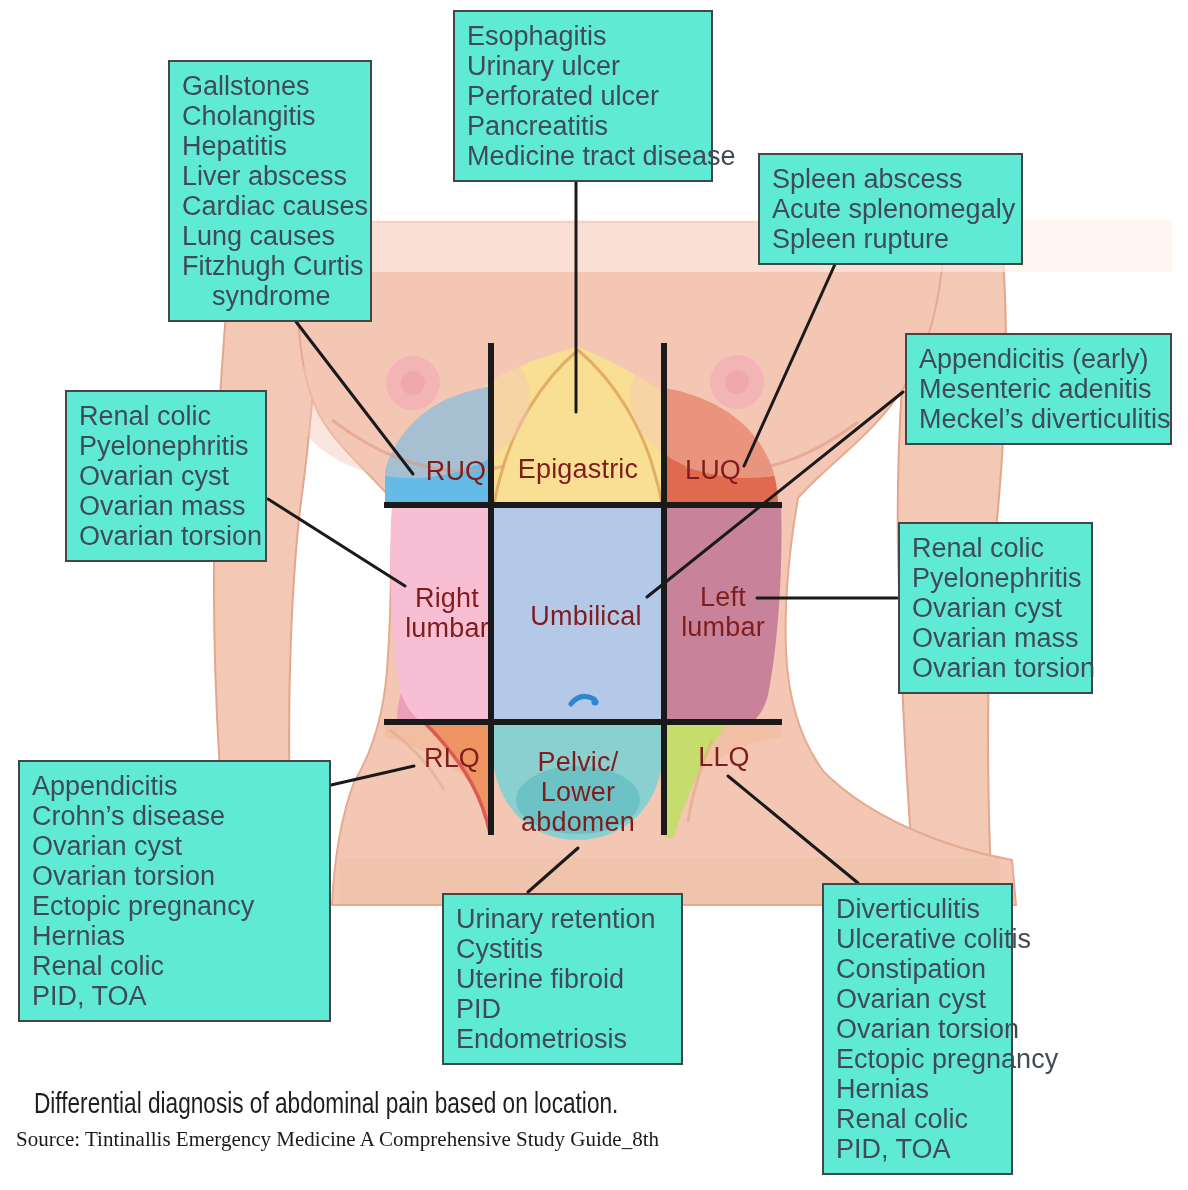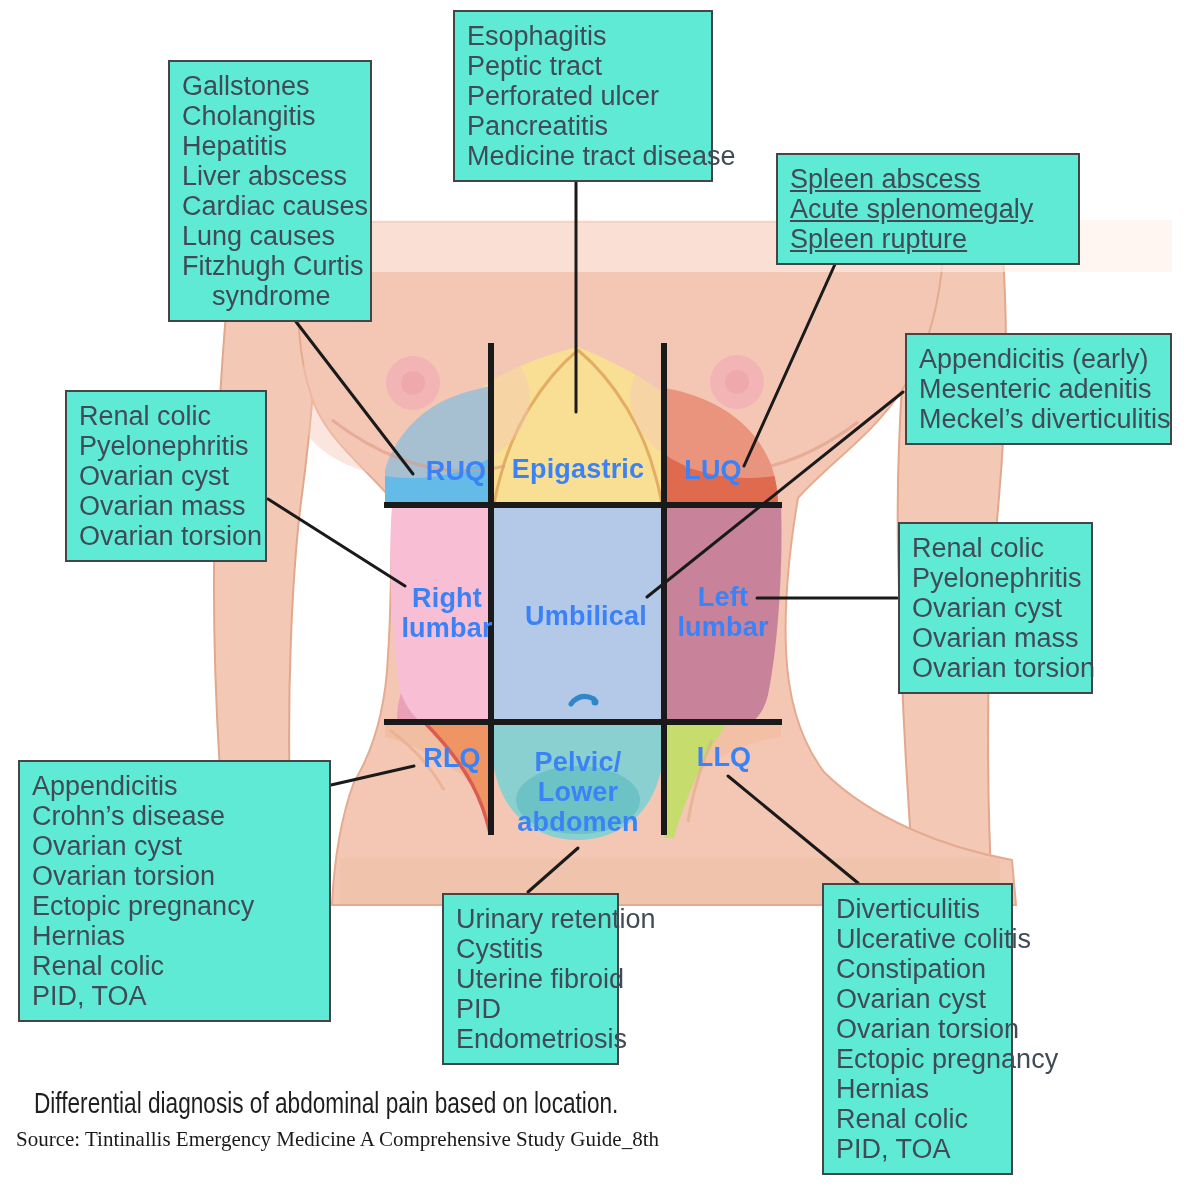--- a/index.html
+++ b/index.html
@@ -9,21 +9,21 @@
   }
   .body-svg{position:absolute;left:0;top:0;}
   .dx-box{
     position:absolute;background:#5eead4;border:2px solid #454545;
     padding:9px 12px;box-sizing:border-box;
     color:#414b57;font-size:27px;line-height:30px;
   }
   .box-line{white-space:pre;}
   .region-label{
     position:absolute;transform:translate(-50%,-50%);
-    font-weight:bold;font-size:27px;line-height:30px;color:#3b82f6;
+    font-weight:normal;font-size:27px;line-height:30px;color:#7f1d1d;
     white-space:pre-line;text-align:center;letter-spacing:0.2px;
   }
   .caption{
     position:absolute;left:34px;top:1087px;
     font-size:29px;color:#1e1e1e;transform:scaleX(0.78);transform-origin:left top;
     white-space:nowrap;
   }
   .source{
     position:absolute;left:16px;top:1127px;
     font-family:"Liberation Serif", serif;font-size:21px;color:#1a1a1a;white-space:nowrap;
@@ -148,26 +148,26 @@
       <div class="box-line">Cholangitis</div>
       <div class="box-line">Hepatitis</div>
       <div class="box-line">Liver abscess</div>
       <div class="box-line">Cardiac causes</div>
       <div class="box-line">Lung causes</div>
       <div class="box-line">Fitzhugh Curtis</div>
       <div class="box-line">    syndrome</div>
     </div>
   <div class="dx-box" style="left:453px;top:10px;width:260px;">
       <div class="box-line">Esophagitis</div>
-      <div class="box-line">Peptic tract</div>
+      <div class="box-line">Urinary ulcer</div>
       <div class="box-line">Perforated ulcer</div>
       <div class="box-line">Pancreatitis</div>
       <div class="box-line">Medicine tract disease</div>
     </div>
-  <div class="dx-box" style="left:776px;top:153px;width:304px;text-decoration:underline;">
+  <div class="dx-box" style="left:758px;top:153px;width:265px;">
       <div class="box-line">Spleen abscess</div>
       <div class="box-line">Acute splenomegaly</div>
       <div class="box-line">Spleen rupture</div>
     </div>
   <div class="dx-box" style="left:905px;top:333px;width:267px;">
       <div class="box-line">Appendicitis (early)</div>
       <div class="box-line">Mesenteric adenitis</div>
       <div class="box-line">Meckel’s diverticulitis</div>
     </div>
   <div class="dx-box" style="left:65px;top:390px;width:202px;">
@@ -187,21 +187,21 @@
   <div class="dx-box" style="left:18px;top:716px;width:313px;margin-top:44px;">
       <div class="box-line">Appendicitis</div>
       <div class="box-line">Crohn’s disease</div>
       <div class="box-line">Ovarian cyst</div>
       <div class="box-line">Ovarian torsion</div>
       <div class="box-line">Ectopic pregnancy</div>
       <div class="box-line">Hernias</div>
       <div class="box-line">Renal colic</div>
       <div class="box-line">PID, TOA</div>
     </div>
-  <div class="dx-box" style="left:442px;top:893px;width:177px;">
+  <div class="dx-box" style="left:442px;top:893px;width:241px;">
       <div class="box-line">Urinary retention</div>
       <div class="box-line">Cystitis</div>
       <div class="box-line">Uterine fibroid</div>
       <div class="box-line">PID</div>
       <div class="box-line">Endometriosis</div>
     </div>
   <div class="dx-box" style="left:822px;top:883px;width:191px;">
       <div class="box-line">Diverticulitis</div>
       <div class="box-line">Ulcerative colitis</div>
       <div class="box-line">Constipation</div>

